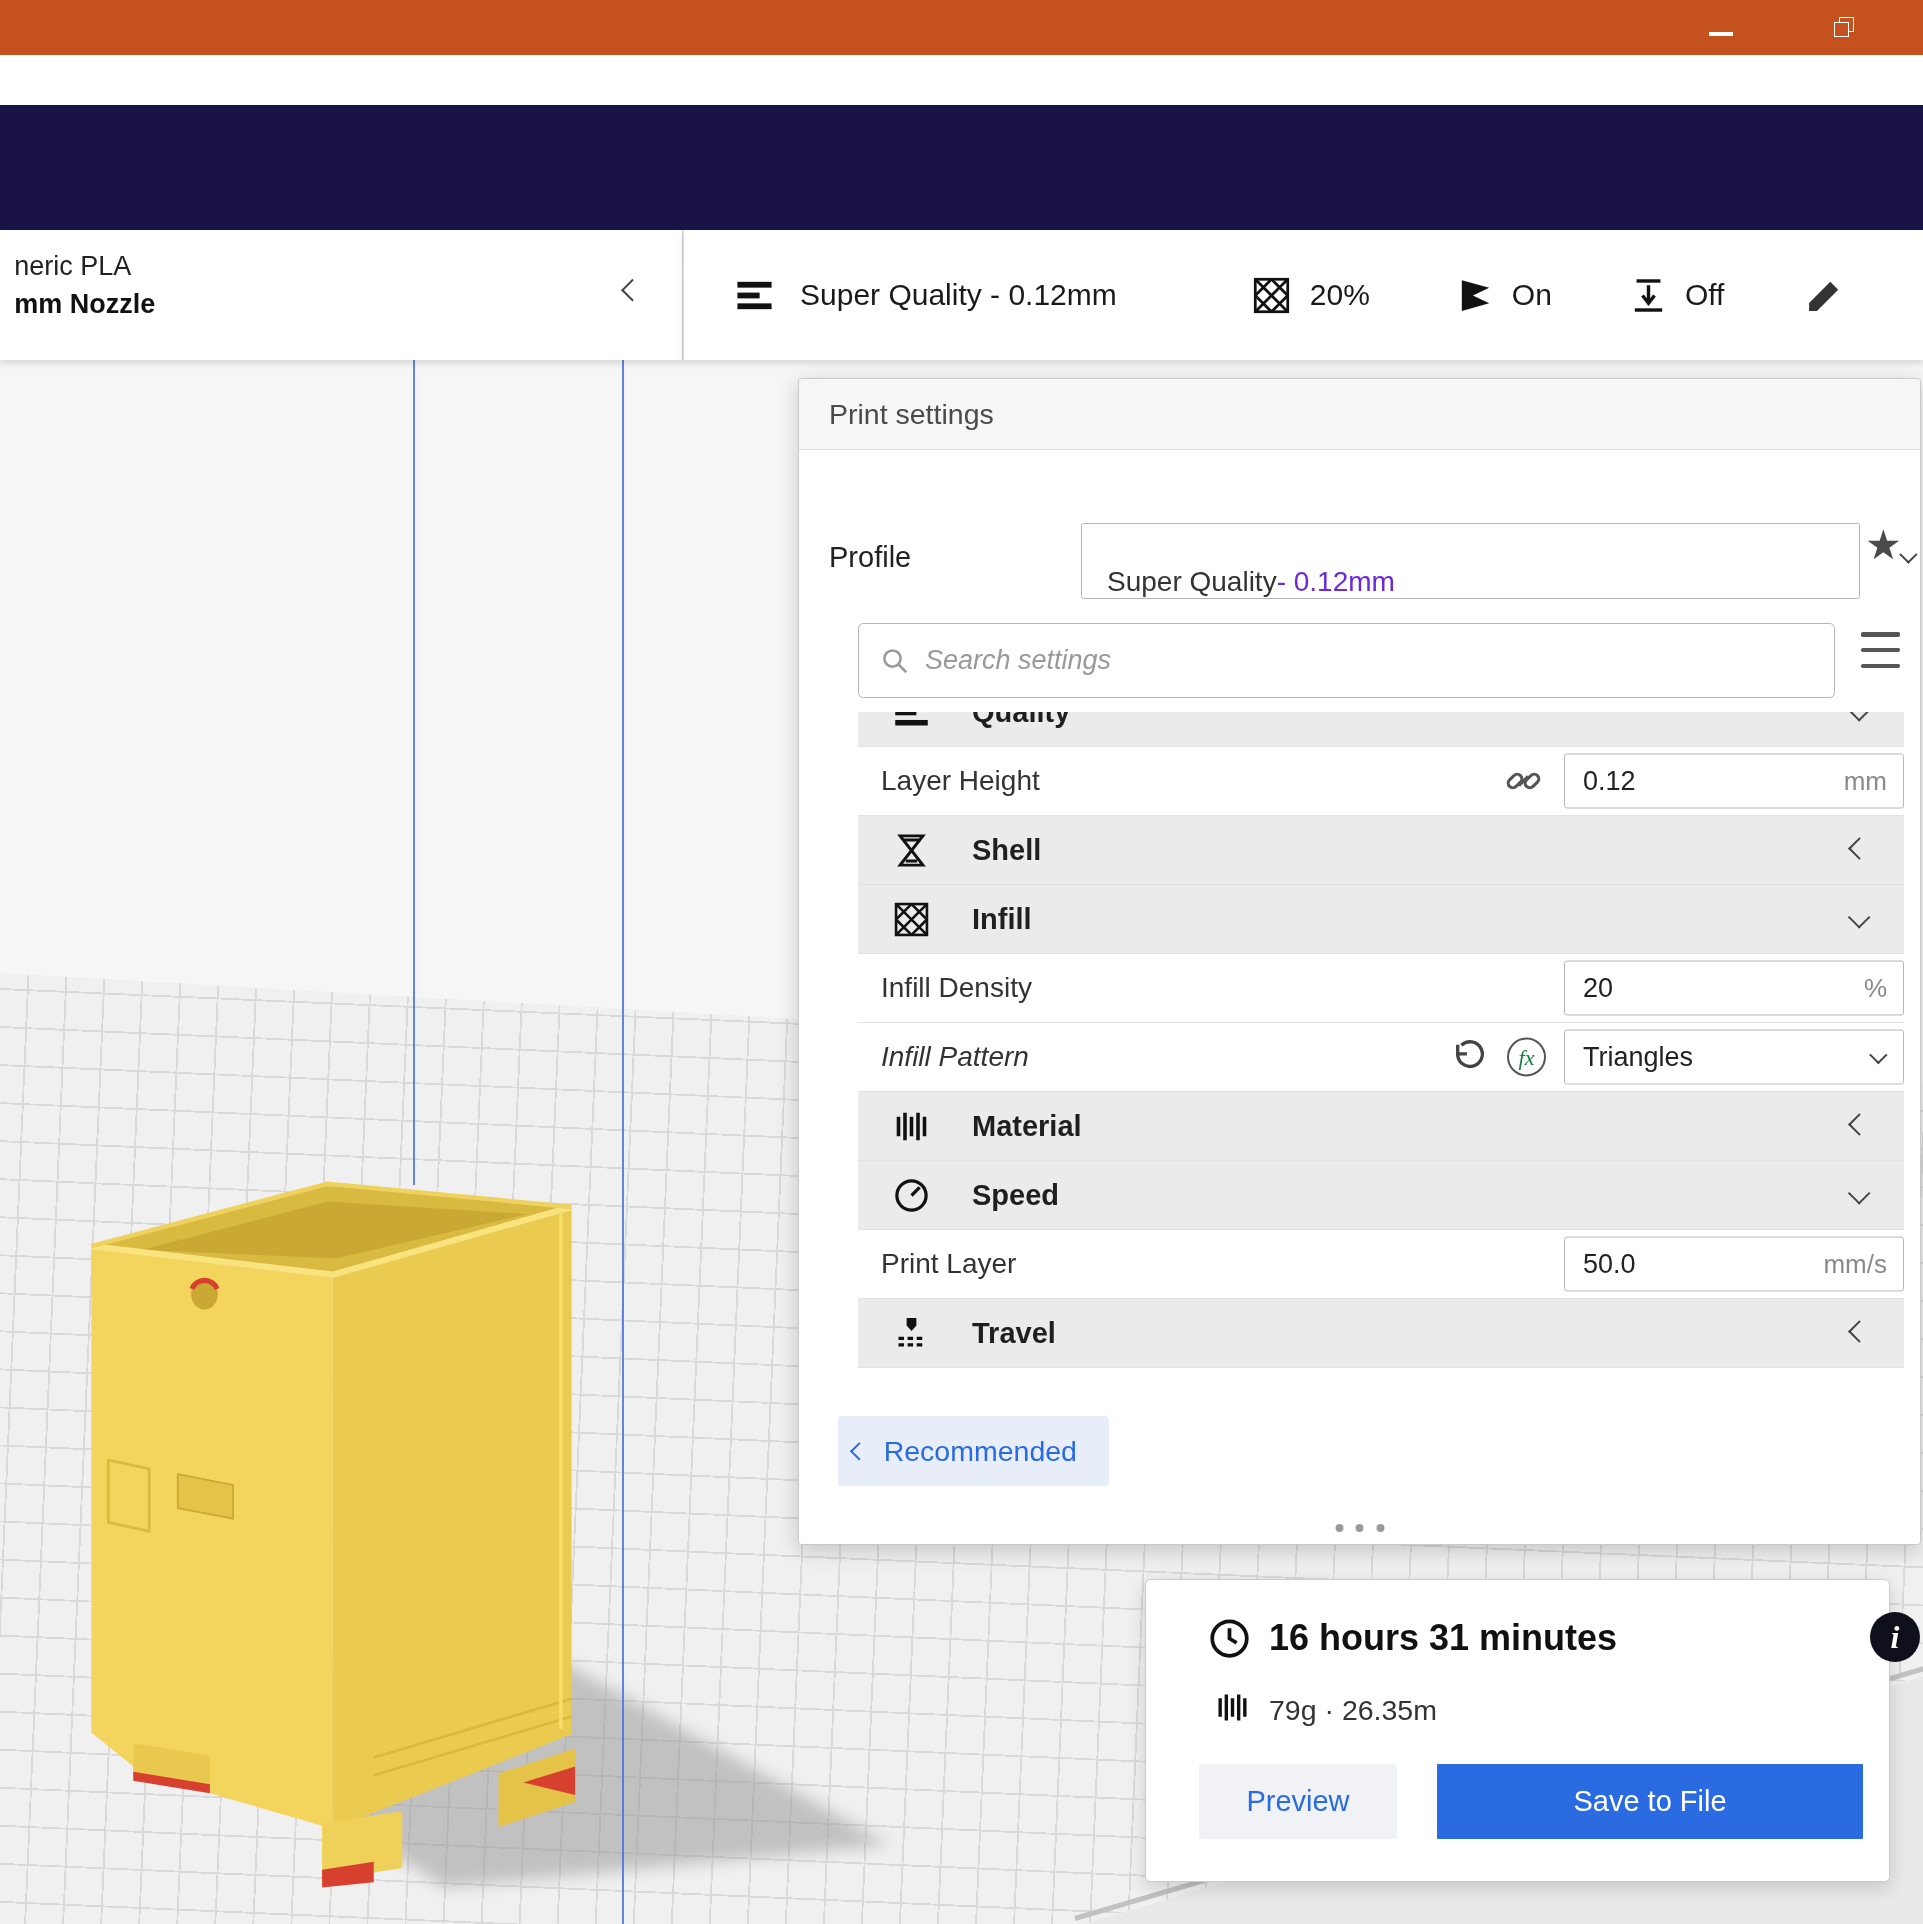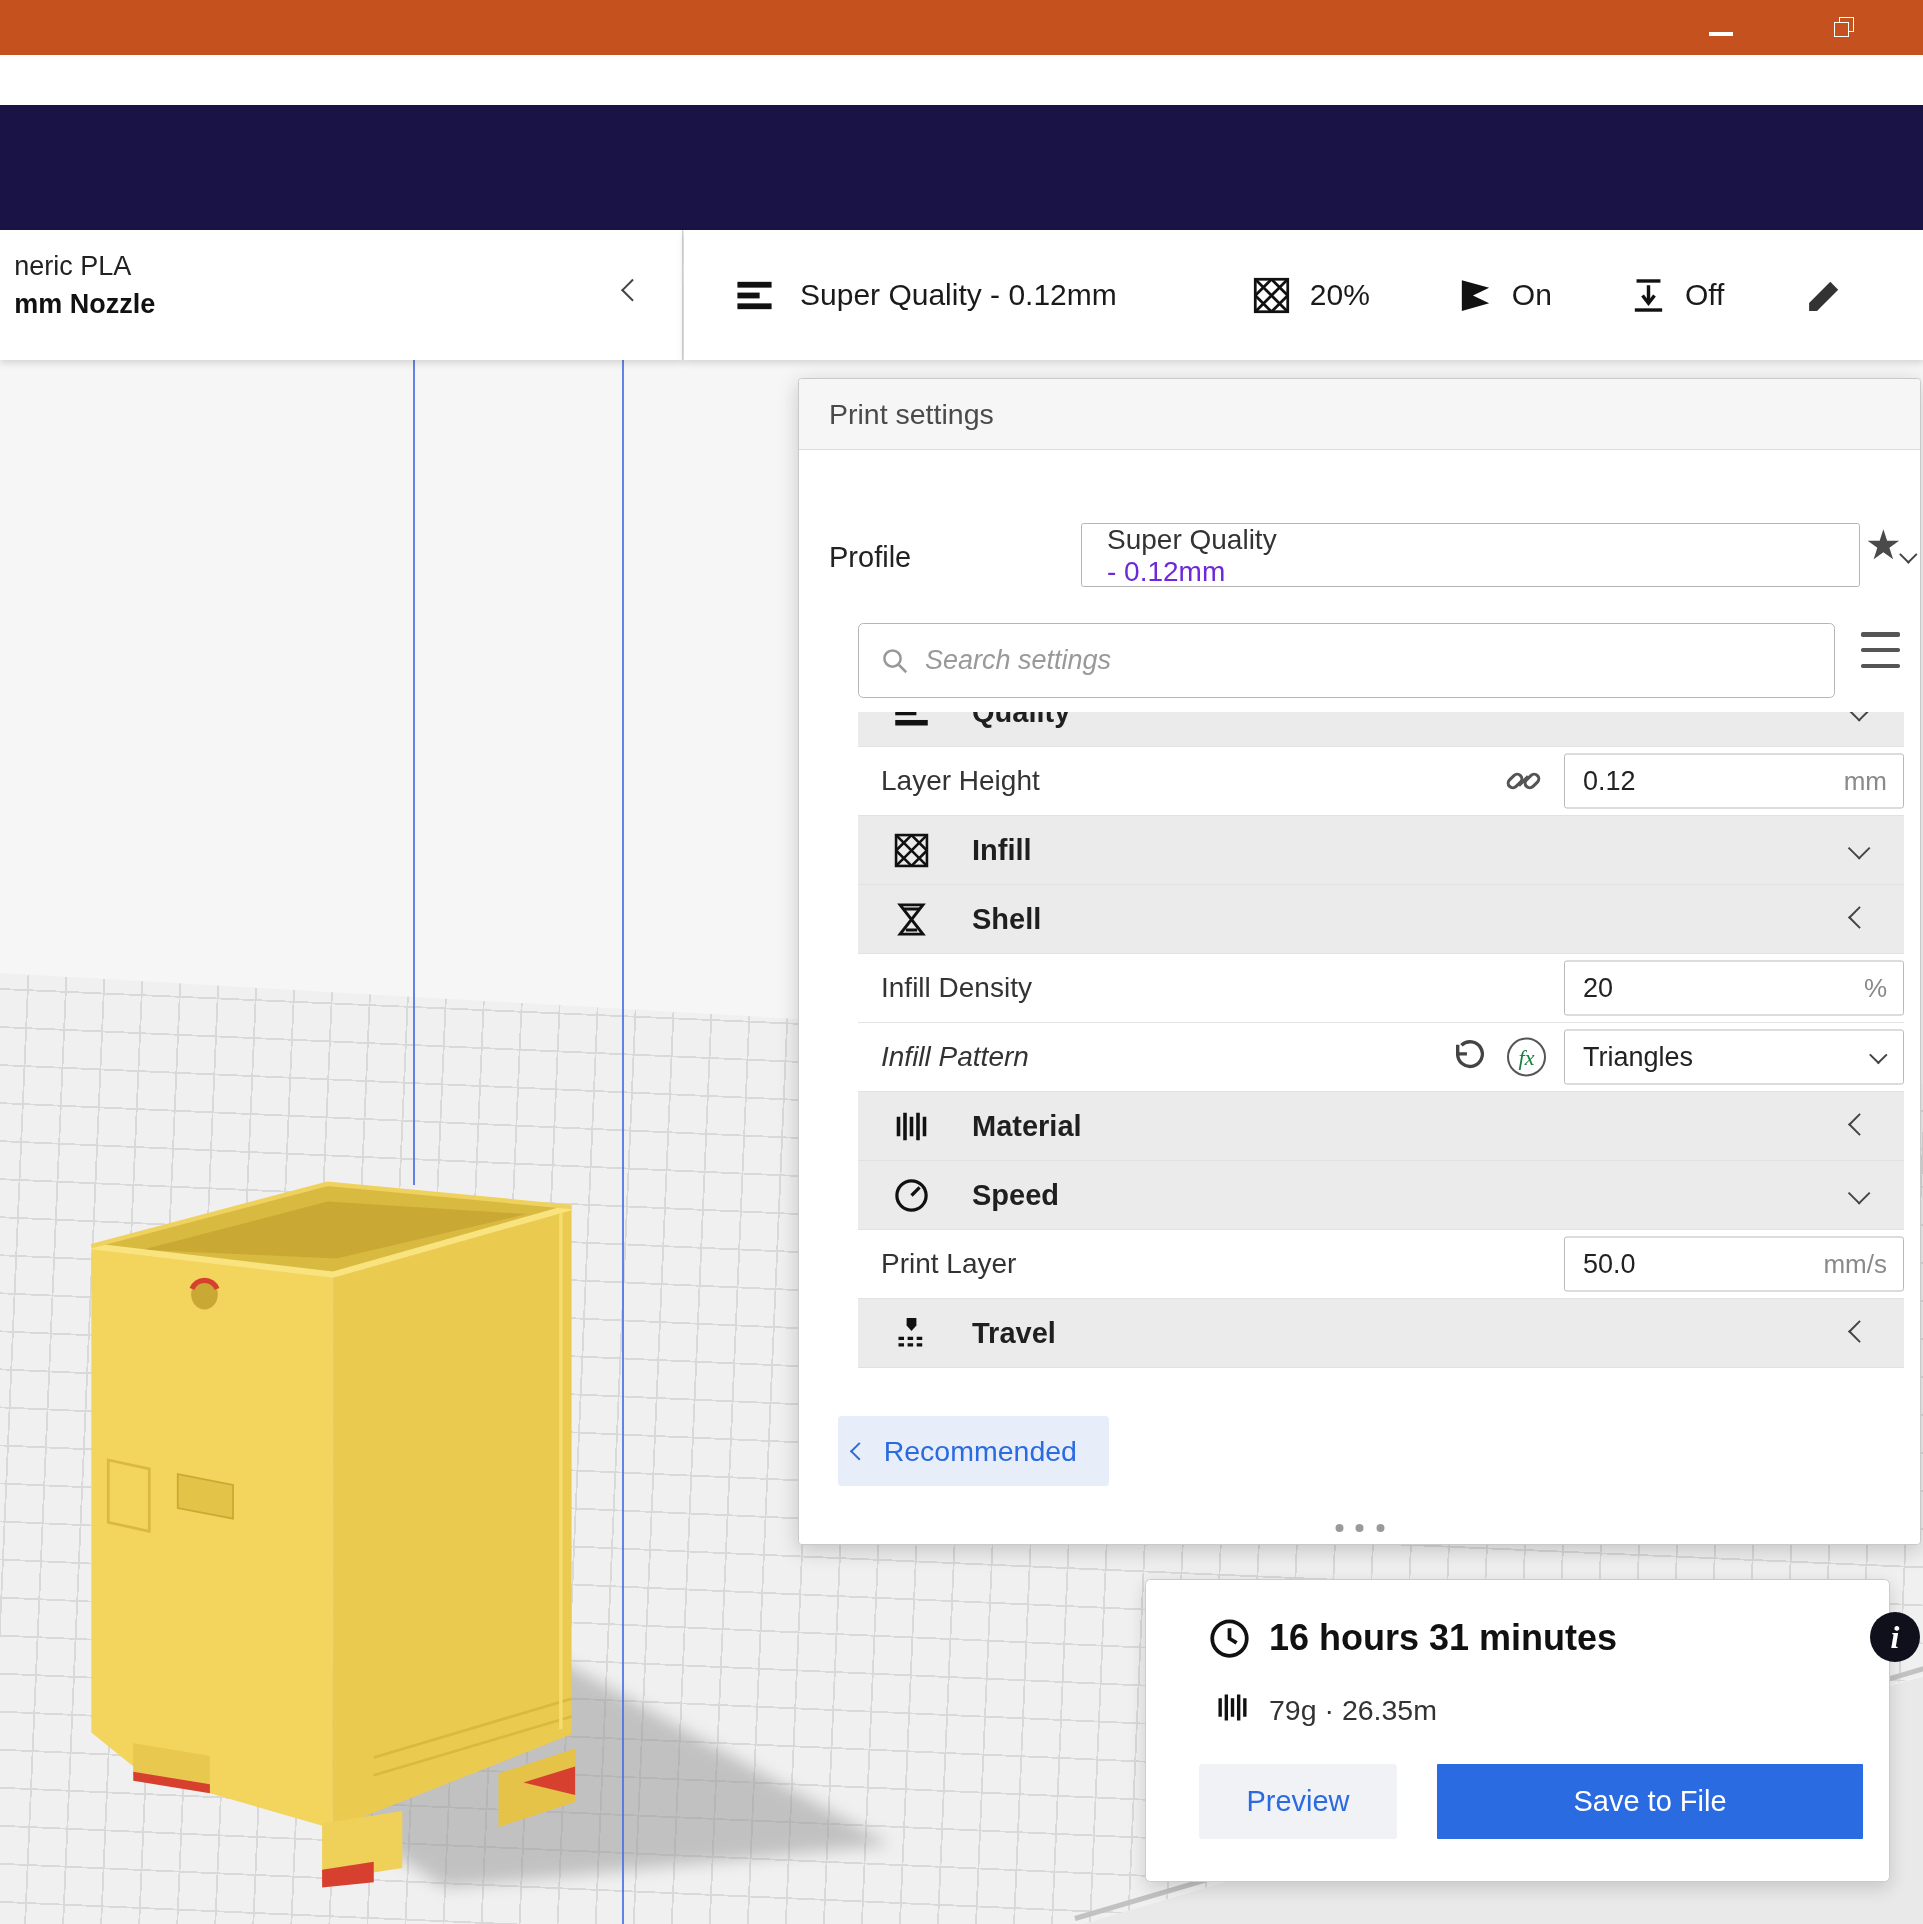--- a/index.html
+++ b/index.html
@@ -61,22 +61,22 @@
   .axis1{left:413px;top:360px;height:825px;}
   .axis2{left:622px;top:360px;height:1565px;}
   .model-svg{position:absolute;left:53px;top:1141px;width:891px;height:784px;}
 
   
   .panel{position:absolute;left:798px;top:378px;width:1123px;height:1167px;background:#fff;border:0.9px solid #c9c9c9;
     border-radius:3.6px;box-shadow:0 5.3px 21.4px rgba(0,0,0,.18);box-sizing:border-box;}
   .panel-header{height:70px;background:#f6f6f6;border-bottom:0.9px solid #ddd;border-radius:3.6px 3.6px 0 0;
     display:flex;align-items:center;padding-left:30px;font-size:28.5px;color:#4a4a4a;}
   .profile-label{position:absolute;left:30px;top:162px;font-size:29px;color:#222;}
-  .profile-select{position:absolute;left:282px;top:144px;width:779px;height:64px;border:0.9px solid #b5b5b5;border-radius:2.7px;
-    display:flex;align-items:flex-start;padding-left:25px;font-size:28px;box-sizing:border-box;background:#fff;flex-direction:column;}
+  .profile-select{position:absolute;left:282px;top:144px;width:779px;height:76px;border:0.9px solid #b5b5b5;border-radius:2.7px;
+    display:flex;align-items:flex-end;padding-left:25px;font-size:28px;box-sizing:border-box;background:#fff;}
   .profile-name{color:#333;}
   .profile-detail{color:#6d28d9;}
   .star{position:absolute;left:1066px;top:146px;font-size:41px;color:#4a4a4a;line-height:1;}
   .profile-chev{position:absolute;left:1103px;top:169px;}
   .search-box{position:absolute;left:59px;top:244px;width:977px;height:75px;border:0.9px solid #b5b5b5;border-radius:5.3px;
     display:flex;align-items:center;box-sizing:border-box;background:#fff;}
   .search-box input{flex:1;min-width:0;border:0;outline:0;background:transparent;font-size:27px;font-style:italic;color:#555;
     margin-left:12.5px;font-family:"Liberation Sans",sans-serif;}
   .search-box input::placeholder{color:#999;font-style:italic;}
   .search-ic{margin-left:21.4px;width:30px;height:30px;flex:0 0 auto;}
@@ -265,35 +265,35 @@
           <rect x="12.5" y="9" width="10" height="6" rx="3" transform="rotate(-45 17.5 12)"></rect>
           <line x1="9" y1="15" x2="15" y2="9"></line>
         </svg>
         <span class="valbox">
           <input value="0.12" style="">
           <span class="unit">mm</span>
         </span>
       </div>
 
       <div class="srow cat">
+        <svg class="cat-icon" viewBox="0 0 24 24" fill="none" stroke="#111" stroke-width="1.8">
+          <path d="M5 3 H19 L12 12 L19 21 H5 L12 12 Z"></path>
+            <path d="M7 5.5 L17 5.5 M8.5 18.5 L15.5 18.5"></path>
+        </svg>
+        <span class="cat-label">Shell</span>
+        <span class="row-chev"><span class="chev left thin"></span></span>
+      </div>
+
+      <div class="srow cat">
         <svg class="cat-icon" viewBox="0 0 24 24" fill="none" stroke="#111" stroke-width="1.6">
           <rect x="2.5" y="2.5" width="19" height="19"></rect>
           <path d="M2.5 12 L12 2.5 M12 21.5 L21.5 12 M2.5 12 L12 21.5 M12 2.5 L21.5 12 M2.5 2.5 L21.5 21.5 M2.5 21.5 L21.5 2.5"></path>
         </svg>
         <span class="cat-label">Infill</span>
         <span class="row-chev"><span class="chev down thin"></span></span>
-      </div>
-
-      <div class="srow cat">
-        <svg class="cat-icon" viewBox="0 0 24 24" fill="none" stroke="#111" stroke-width="1.8">
-          <path d="M5 3 H19 L12 12 L19 21 H5 L12 12 Z"></path>
-            <path d="M7 5.5 L17 5.5 M8.5 18.5 L15.5 18.5"></path>
-        </svg>
-        <span class="cat-label">Shell</span>
-        <span class="row-chev"><span class="chev left thin"></span></span>
       </div>
 
       <div class="srow set">
         <span class="set-label">Infill Density</span>
         <span class="valbox">
           <input value="20" style="">
           <span class="unit">%</span>
         </span>
       </div>
 

